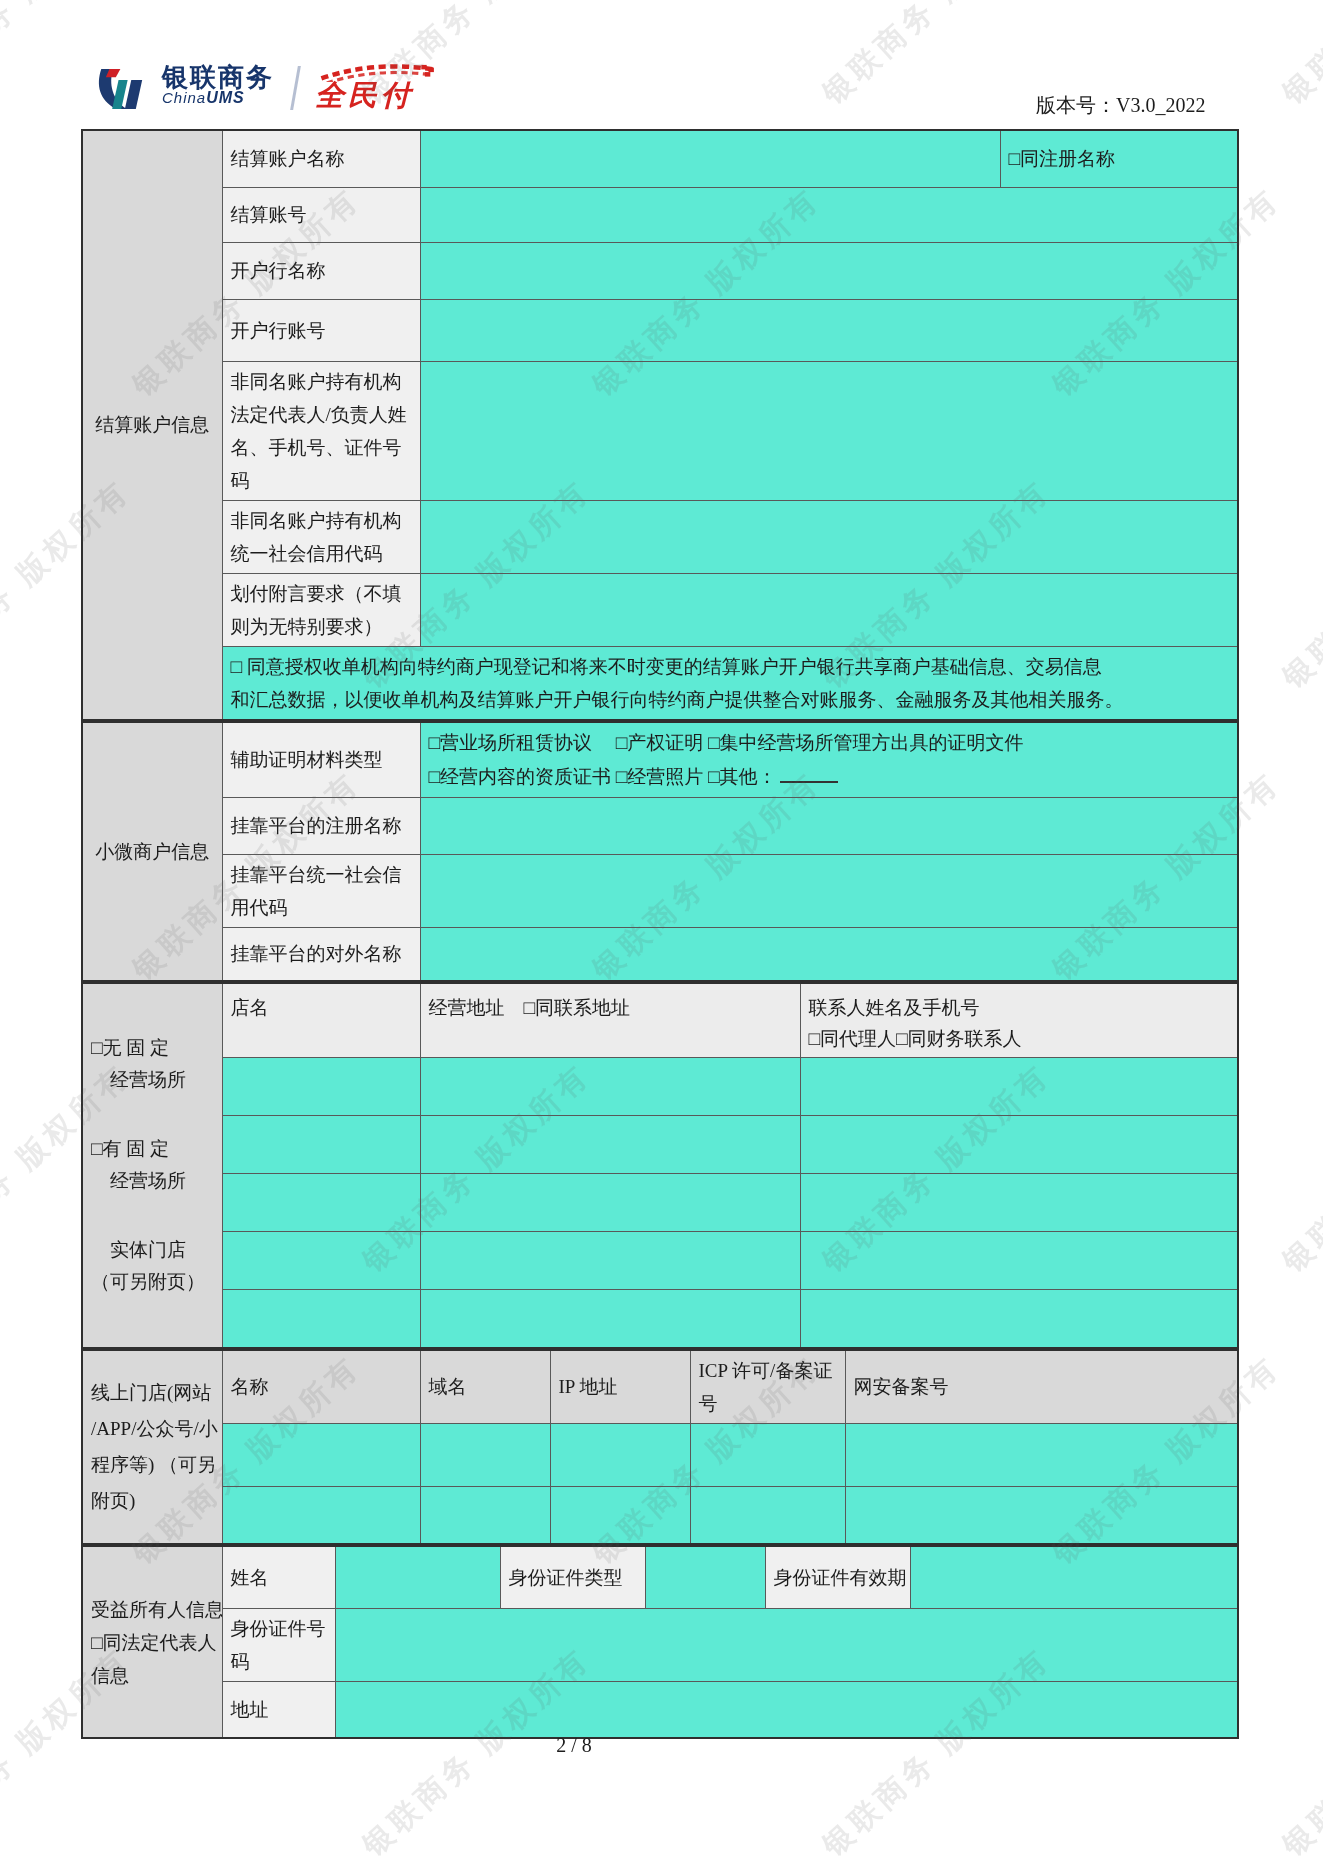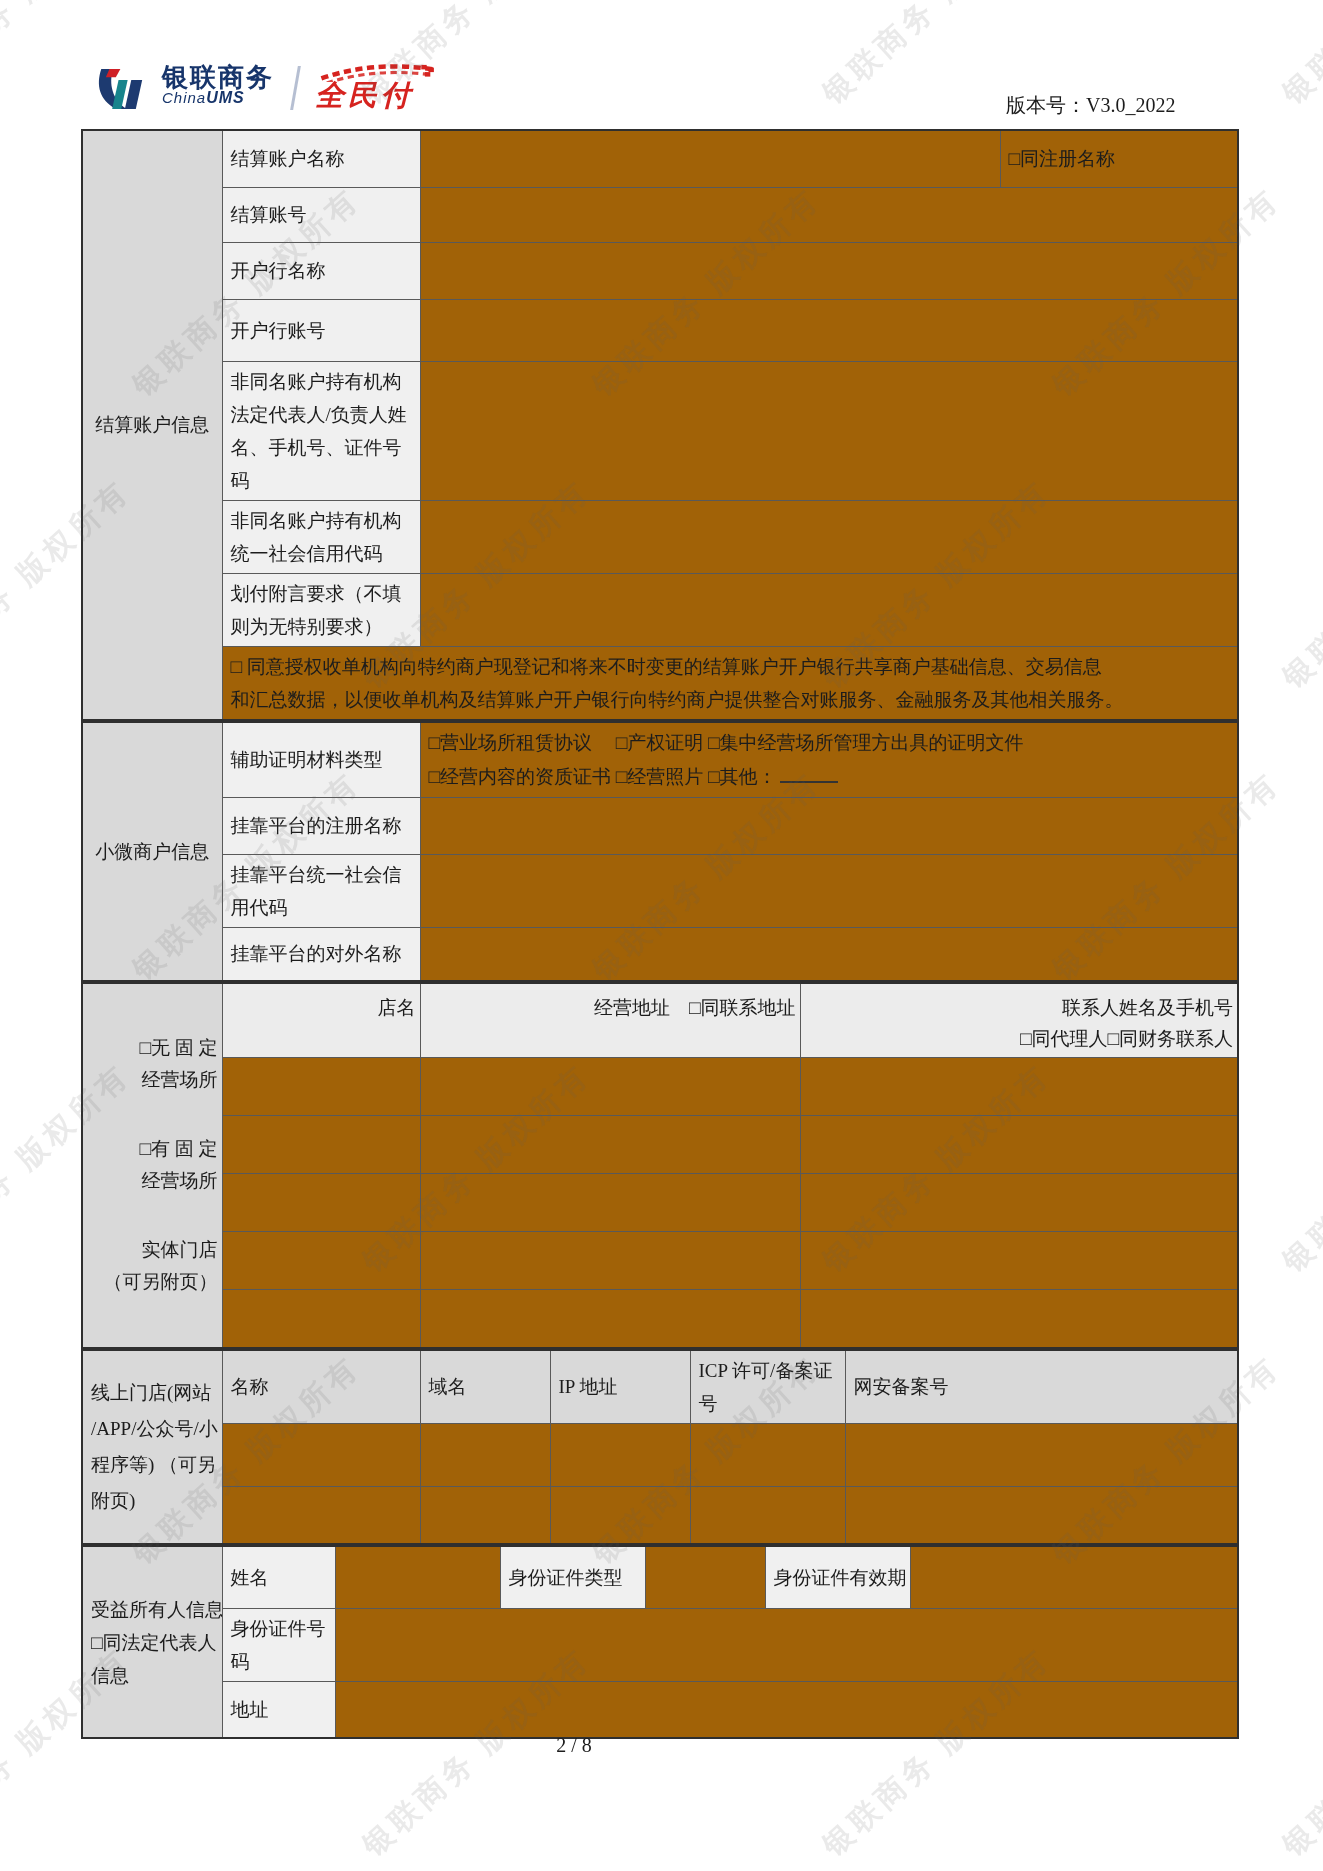--- a/index.html
+++ b/index.html
@@ -15,45 +15,45 @@
   .brand-text{margin-left:8px;}
   .brand-cn{font-family:"Liberation Sans",sans-serif;font-weight:bold;font-size:26px;
             color:#17356b;letter-spacing:2px;line-height:26px;}
   .brand-en{font-family:"Liberation Sans",sans-serif;font-style:italic;font-size:15px;
             color:#17356b;line-height:16px;letter-spacing:1px;}
   .brand-en b{font-size:16px;margin-top:29px;}
   .logo-div{width:3px;height:44px;background:#b6bfd2;transform:skewX(-10deg);margin:2px 18px 0 20px;}
   .product{display:flex;flex-direction:column;align-items:flex-start;}
   .pname{font-family:"Liberation Sans",sans-serif;font-weight:bold;font-style:italic;
          font-size:29px;color:#d6231f;letter-spacing:4px;line-height:30px;margin-top:-2px;}
-  .version{position:absolute;left:1006px;top:92px;font-size:20px;z-index:2;}
+  .version{position:absolute;left:1036px;top:92px;font-size:20px;z-index:2;}
   
   .tables{position:absolute;left:81px;top:129px;width:1156px;z-index:1;}
   table.t{border-collapse:collapse;table-layout:fixed;width:1156px;border:2px solid #2f2f2f;}
   .t td{border:1px solid #595959;font-size:19px;vertical-align:middle;
         padding:3px 4px 3px 8px;line-height:33px;box-sizing:border-box;overflow:hidden;}
   td.sec{background:#d9d9d9;text-align:center;padding:18px 2px;}
   td.secL{background:#d9d9d9;text-align:left;}
   td.lbl{background:#f0f0f0;padding-right:0;}
-  td.val{background:#a16207;}
+  td.val{background:#5eead4;}
   td.hdr3{background:#ececec;vertical-align:top;padding-top:8px;line-height:31px;}
   td.hdr4{background:#d9d9d9;}
   .consent{padding:0 10px;line-height:33px;}
   .ind{text-indent:19px;}
   .s3side div{line-height:32px;white-space:nowrap;}
   .s3side .g{margin-top:37px;}
   .s4side div{line-height:36px;white-space:nowrap;}
   .s5side div{line-height:33px;white-space:nowrap;}
   .pad-lg{padding-left:28px;}
   .blank{display:inline-block;width:58px;height:4px;border-bottom:2px solid #333;margin-left:4px;}
   
   tr.h54 td{height:54px;} tr.h55 td{height:55px;} tr.h57 td{height:57px;margin-top:20px;}
   tr.h58 td{height:58px;} tr.h62 td{height:62px;margin-top:16px;} tr.h63 td{height:63px;}
   tr.h67 td{height:67px;margin-top:28px;} tr.h68 td{height:68px;} tr.h69 td{height:69px;}
-  tr.h71 td{height:71px;} tr.h74 td{height:74px;text-align:right;} tr.h75 td{height:75px;}
+  tr.h71 td{height:71px;} tr.h74 td{height:74px;} tr.h75 td{height:75px;}
   tr.h133 td{height:133px;}
   .footer{position:absolute;left:528px;top:1734px;width:92px;text-align:center;font-size:20px;z-index:2;}
 </style>
 </head>
 <body>
 
 <div class="page">
 
   <div class="brand">
     <svg class="mark" width="60" height="46" viewBox="0 0 66 48">

